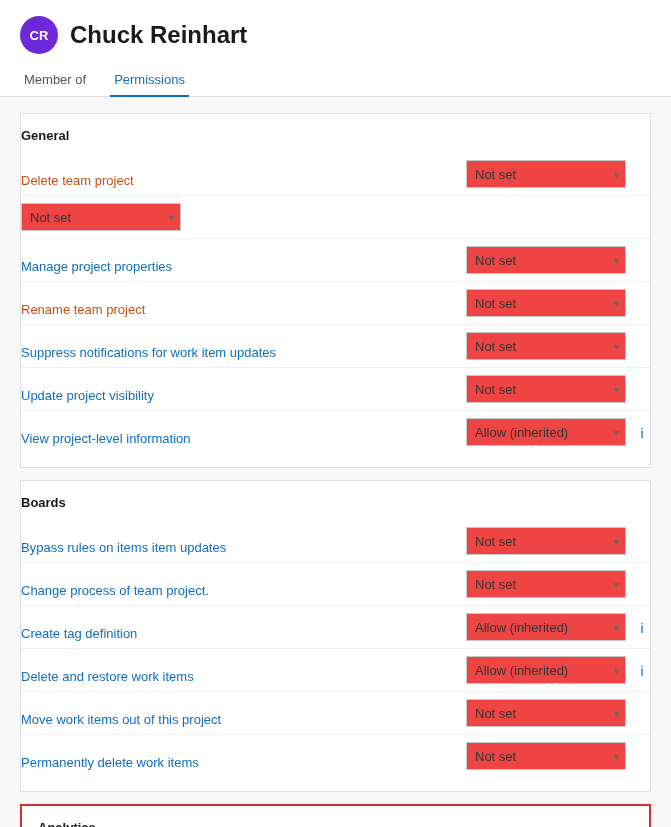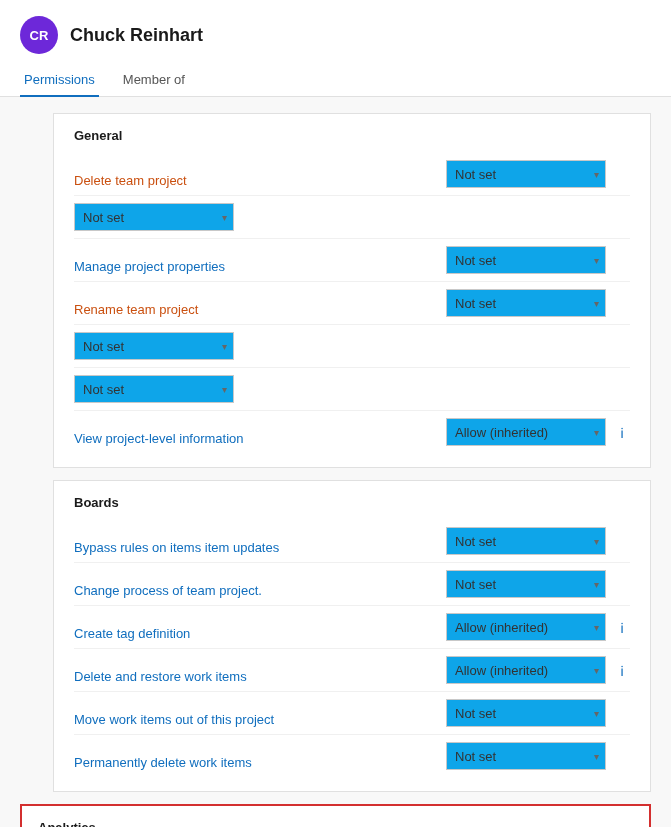--- a/index.html
+++ b/index.html
@@ -27,21 +27,21 @@
       color: #fff;
       display: flex;
       align-items: center;
       justify-content: center;
       font-size: 13px;
       font-weight: 600;
       margin-right: 12px;
       flex-shrink: 0;
     }
     .username {
-      font-size: 18px;
+      font-size: 24px;
       font-weight: 600;
       color: #1a1a1a;
     }
 
     
     .tabs {
       display: flex;
       padding: 0 20px;
       border-bottom: 1px solid #e0e0e0;
       background: #fff;
@@ -66,22 +66,21 @@
       padding: 16px 20px;
       background: #f8f8f8;
       min-height: 750px;
     }
 
     
     .section {
       background: #fff;
       border: 1px solid #e0e0e0;
       margin-bottom: 12px;
-      padding: 14px 20px;
-      margin-left: 33px;
+      padding: 14px 0;
     }
     .section-title {
       font-size: 13px;
       font-weight: 700;
       color: #1a1a1a;
       margin-bottom: 10px;
     }
 
     
     .perm-row {
@@ -102,21 +101,21 @@
     .perm-label.blue { color: #106ebe; }
     .dropdown-wrapper {
       position: relative;
       width: 160px;
       flex-shrink: 0;
     }
     .dropdown-wrapper select {
       width: 100%;
       height: 28px;
       border: 1px solid #c8c8c8;
-      background: #0ea5e9;
+      background: #ef4444;
       color: #333;
       font-size: 13px;
       padding: 0 24px 0 8px;
       appearance: none;
       -webkit-appearance: none;
       cursor: pointer;
     }
     .dropdown-chevron {
       position: absolute;
       right: 7px;
@@ -159,26 +158,26 @@
 <body>
 
 <div class="header">
   <div class="avatar">
     <span>CR</span>
   </div>
   <span class="username">Chuck Reinhart</span>
 </div>
 
 <div class="tabs">
+  <div class="tab">
+    <span>Member of</span>
+  </div>
   <div class="tab active">
     <span>Permissions</span>
   </div>
-  <div class="tab">
-    <span>Member of</span>
-  </div>
 </div>
 
 <div class="content">
 
   <div class="section">
     <div class="section-title">General</div>
 
     <div class="perm-row">
       <span class="perm-label orange">Delete team project</span>
       <div class="perm-row-actions">
@@ -216,30 +215,32 @@
       <div class="perm-row-actions">
         <div class="dropdown-wrapper">
           <select><option>Not set</option><option>Allow</option><option>Allow (inherited)</option><option>Deny</option></select>
           <span class="dropdown-chevron">▾</span>
         </div>
         <div class="info-placeholder"></div>
       </div>
     </div>
 
     <div class="perm-row">
-      <div class="perm-row-actions">
-        <div class="dropdown-wrapper">
-          <select><option>Not set</option><option>Allow</option><option>Allow (inherited)</option><option>Deny</option></select>
-          <span class="dropdown-chevron">▾</span>
-        </div>
-        <div class="info-placeholder"></div>
-      </div>
-    </div>
-
-    <div class="perm-row">
+      <span class="perm-label blue">Suppress notifications for work item updates</span>
+      <div class="perm-row-actions">
+        <div class="dropdown-wrapper">
+          <select><option>Not set</option><option>Allow</option><option>Allow (inherited)</option><option>Deny</option></select>
+          <span class="dropdown-chevron">▾</span>
+        </div>
+        <div class="info-placeholder"></div>
+      </div>
+    </div>
+
+    <div class="perm-row">
+      <span class="perm-label blue">Update project visibility</span>
       <div class="perm-row-actions">
         <div class="dropdown-wrapper">
           <select><option>Not set</option><option>Allow</option><option>Allow (inherited)</option><option>Deny</option></select>
           <span class="dropdown-chevron">▾</span>
         </div>
         <div class="info-placeholder"></div>
       </div>
     </div>
 
     <div class="perm-row">

